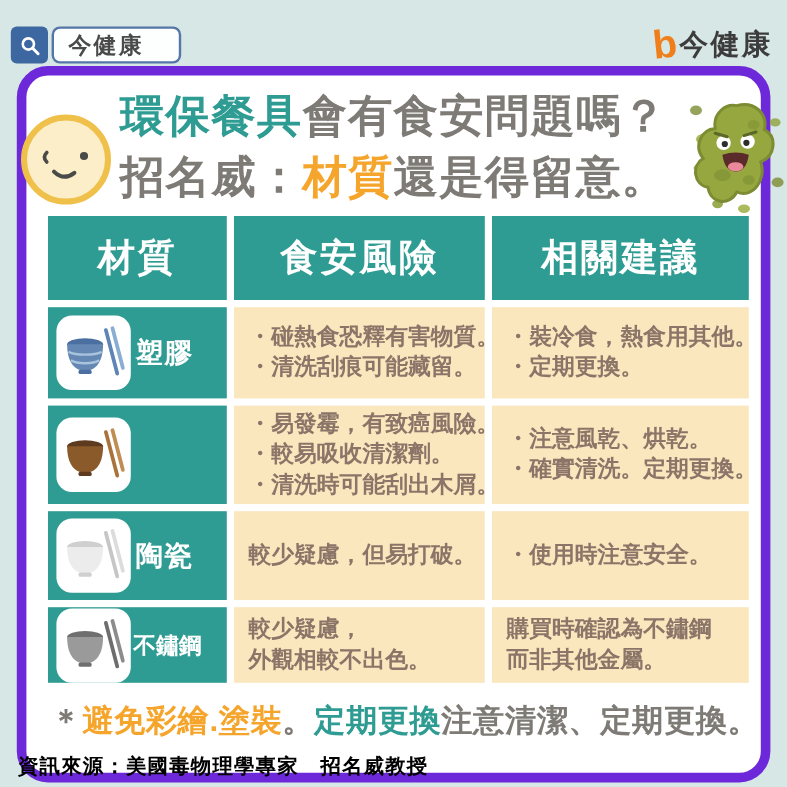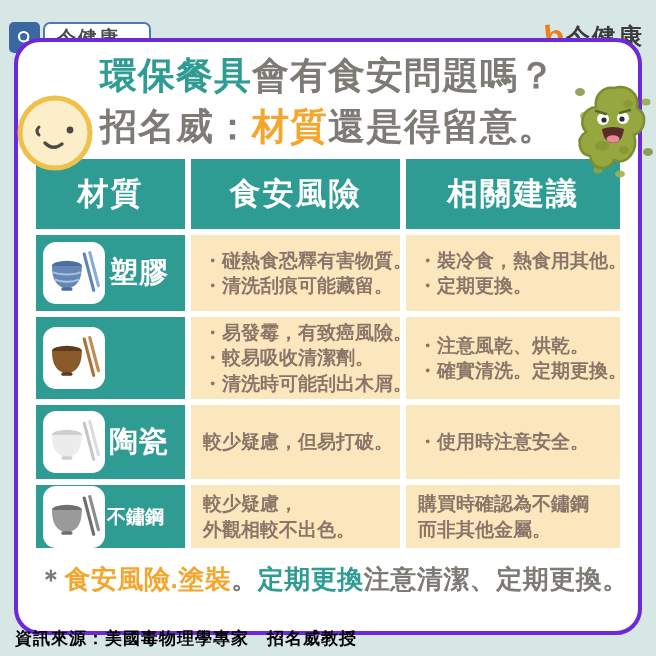--- a/index.html
+++ b/index.html
@@ -9,34 +9,34 @@
   
   .topbar { position:absolute; left:0; top:0; width:656px; height:46px;margin-top:15px; }
   .searchbox { position:absolute; left:9px; top:7px; display:flex; align-items:center; }
   .search-btn { width:31px; height:31px; background:#3d67a1; border-radius:5px; display:flex; align-items:center; justify-content:center; }
   .search-field { height:31px; margin-left:3px; min-width:108px; background:#fdfefe; border:2px solid #5576a8; border-radius:7px; display:flex; align-items:center; padding:0 12px; color:#4a4a4a; font-weight:bold; font-size:19px; letter-spacing:2px; }
   .brand { position:absolute; right:12px; top:5px; display:flex; align-items:center; }
   .brand-b { color:#ef7f1a; font-size:33px; font-weight:800; line-height:1; transform:rotate(-6deg); margin-right:2px; }
   .brand-name { color:#3c3c3c; font-size:24px; font-weight:bold; letter-spacing:2px; }
 
   
-  .card { position:absolute; left:14px; top:38px; width:628px; height:597px; background:#ffffff; border:4px solid #6d28d9; border-radius:26px; }
+  .card { position:absolute; left:14px; top:55px; width:628px; height:597px; background:#ffffff; border:8px solid #6d28d9; border-radius:26px; }
 
   .title { position:absolute; left:0; top:8px; width:100%; text-align:center; line-height:1.38; white-space:nowrap; }
   .title .l1 { font-size:37px; font-weight:bold; letter-spacing:1px; }
   .title .l2 { font-size:37px; font-weight:bold; letter-spacing:1px; }
   .t-teal { color:#2e9c92; }
   .t-gray { color:#7e7b76; }
   .t-orange { color:#f5a52b; }
 
   
   .table { position:absolute; left:18px; top:117px; display:grid; grid-template-columns:149px 209px 214px; grid-template-rows:70px 76px 82px 74px 63px; gap:6px; }
   .h-cell { background:#2e9c92; color:#ffffff; font-size:31px; font-weight:bold; display:flex; align-items:center; justify-content:center; letter-spacing:2px; }
   .mat-cell { background:#2e9c92; display:flex; align-items:center; padding-left:7px; }
-  .mat-label { color:#ffffff; font-size:29px; font-weight:bold; margin-left:4px; letter-spacing:1px; }
+  .mat-label { color:#ffffff; font-size:23px; font-weight:bold; margin-left:4px; letter-spacing:1px; }
   .mat-label.small { font-size:19px; margin-left:2px; letter-spacing:0; }
   .icon-tile { width:62px; height:62px; background:#ffffff; border-radius:13px; display:flex; align-items:center; justify-content:center; flex:none; }
   .data-cell { background:#fae7bd; color:#8a7568; font-size:19px; font-weight:bold; display:flex; flex-direction:column; justify-content:center; padding:0 24px 0 12px; line-height:1.34; letter-spacing:0; }
   .data-cell div { white-space:nowrap; }
 
   
   .note { position:absolute; left:20px; top:520px; width:590px; font-size:26px; font-weight:bold; white-space:nowrap; letter-spacing:0.5px; }
   .footer { position:absolute; left:15px; top:627px; color:#000000; font-size:17px; font-weight:bold; letter-spacing:1px; }
 
   
@@ -158,21 +158,21 @@
       <div>較少疑慮，</div>
       <div>外觀相較不出色。</div>
     </div>
     <div class="data-cell">
       <div>購買時確認為不鏽鋼</div>
       <div>而非其他金屬。</div>
     </div>
   </div>
 
   <div class="note">
-    <span class="t-gray">＊</span><span class="t-orange">食安風險.塗裝</span><span class="t-gray">。</span><span class="t-teal">定期更換</span><span class="t-gray">注意清潔、定期更換。</span>
+    <span class="t-gray">＊</span><span class="t-orange">避免彩繪.塗裝</span><span class="t-gray">。</span><span class="t-teal">定期更換</span><span class="t-gray">注意清潔、定期更換。</span>
   </div>
 </div>
 
 <div class="face">
   <svg width="80" height="80" viewBox="0 0 80 80">
     <circle cx="40" cy="40" r="35" fill="#fbeec9" stroke="#efc04a" stroke-width="5"></circle>
     <path d="M24 34 q-4 4 0 8" fill="none" stroke="#4a4a48" stroke-width="3" stroke-linecap="round"></path>
     <circle cx="55" cy="37" r="3.4" fill="#4a4a48"></circle>
     <path d="M30 50 q8 8 17 1" fill="none" stroke="#4a4a48" stroke-width="3.4" stroke-linecap="round"></path>
   </svg>

